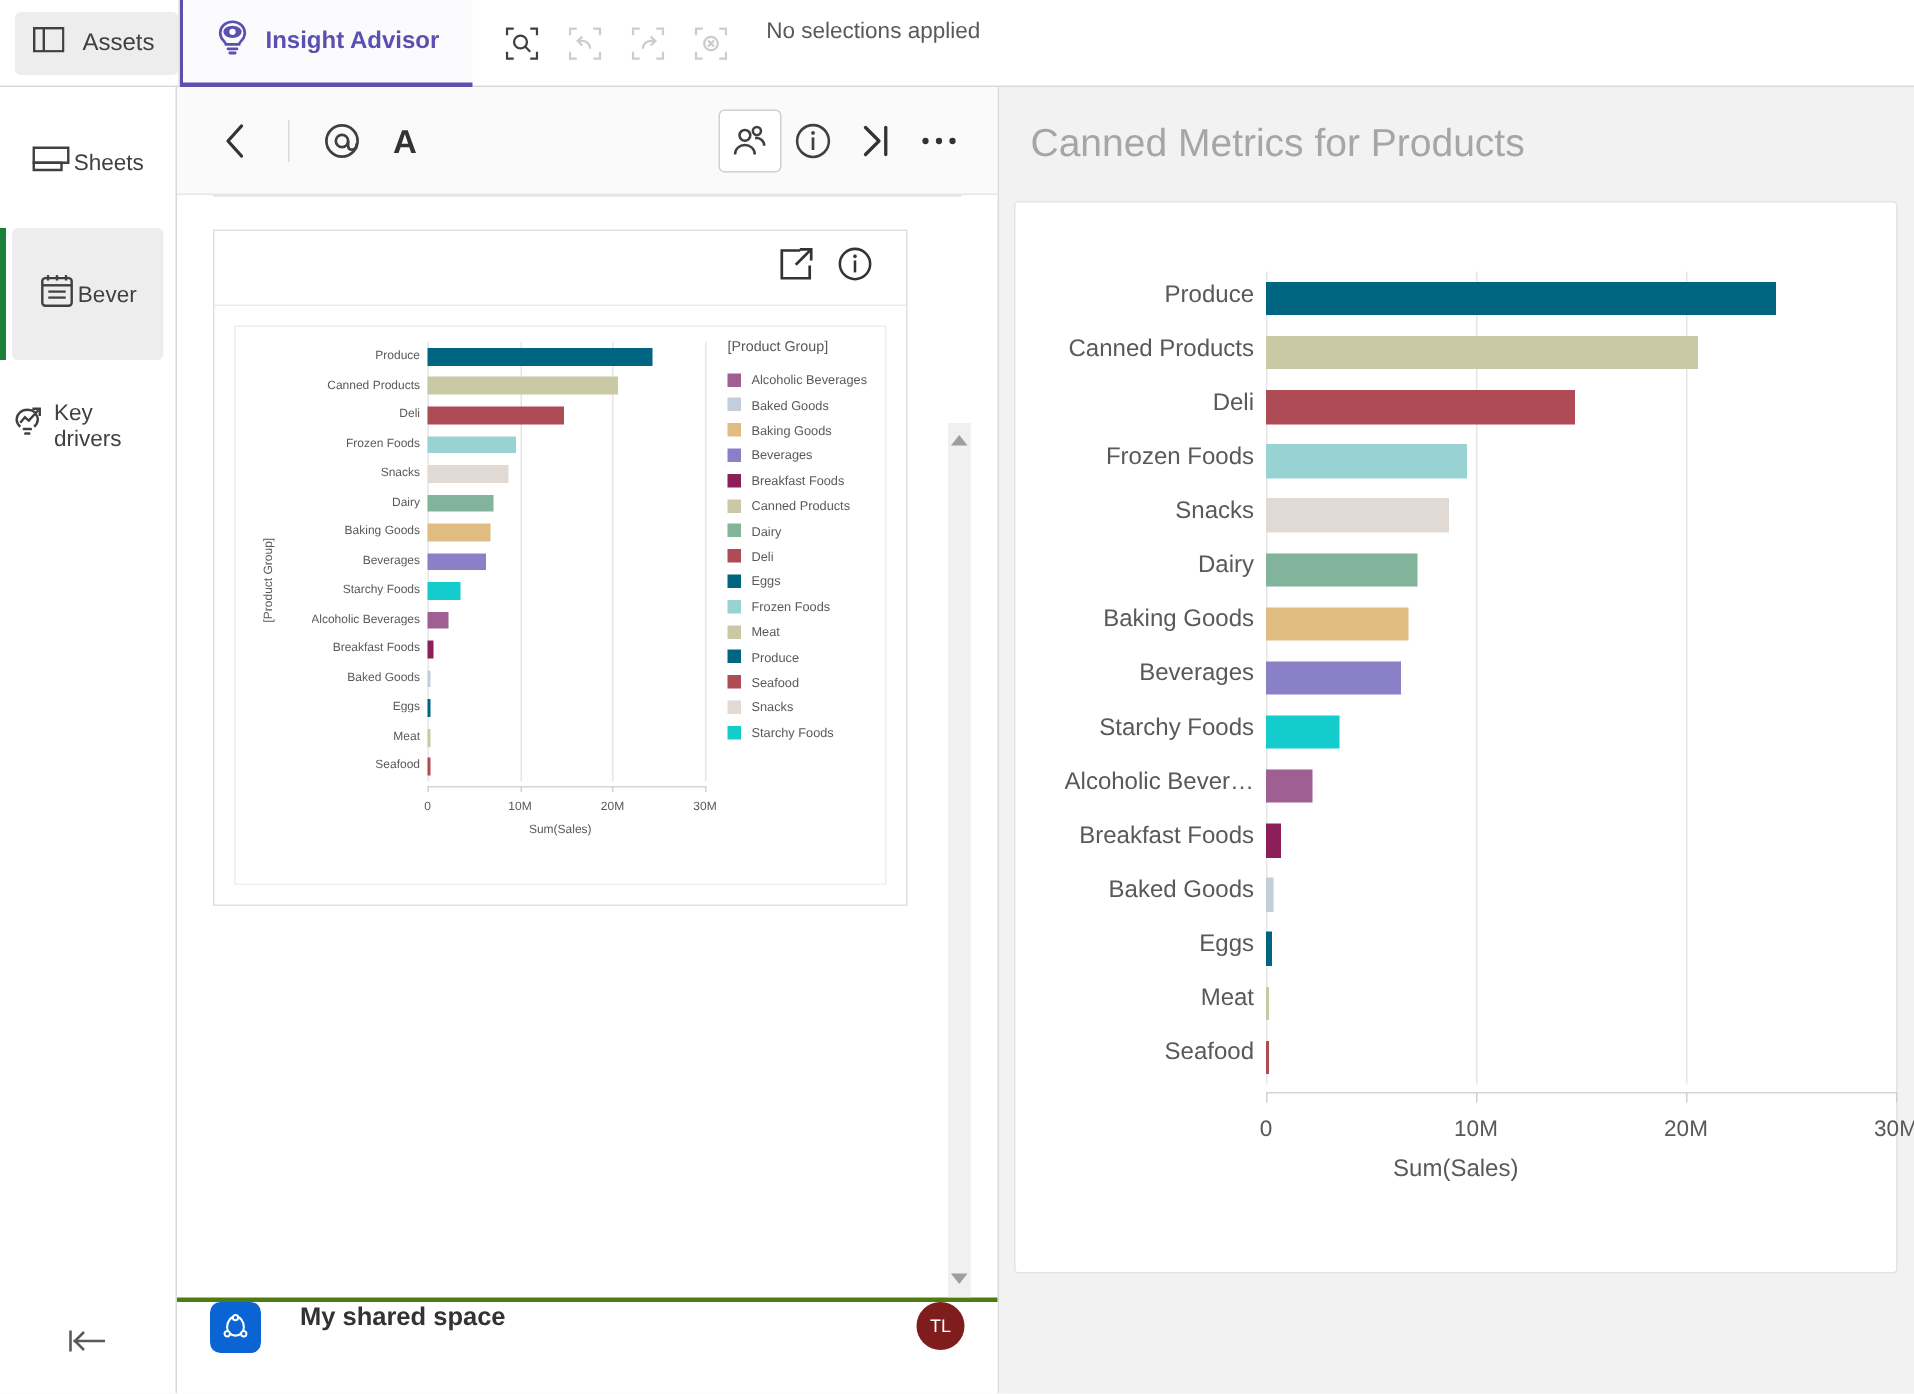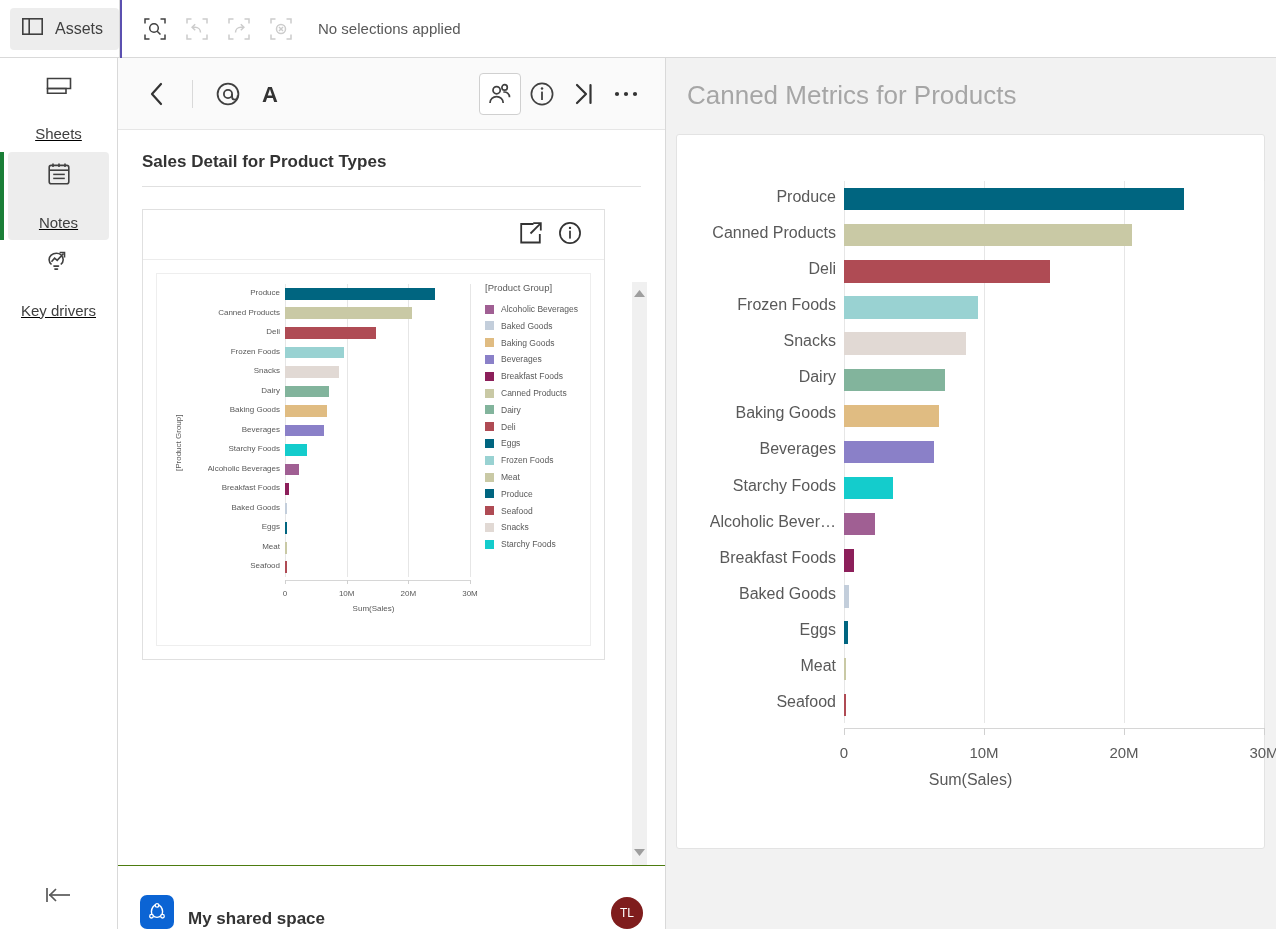--- a/index.html
+++ b/index.html
@@ -24,34 +24,34 @@
   }
   .assets-btn .label { font-size:16px; color:#404040; font-weight:400; }
   .vsep { width:1px; height:58px; background:#d9d9d9; }
   .vsep-purple { width:2px; height:58px; background:#5b50b0; }
   .ia-tab {
     height:58px; padding:0 22px; display:flex; align-items:center; gap:11px;
     border-bottom:3px solid #5b50b0; background:#fbfbfd; cursor:pointer;
     margin-bottom:-1px;
   }
   .ia-tab .label { font-size:16px; color:#5b50b0; font-weight:700; }
-  .sel-tools { display:flex; align-items:center; gap:8px; padding-left:16px; }
+  .sel-tools { display:flex; gap:8px; padding-left:16px; }
   .sel-btn { width:34px; height:34px; display:flex; align-items:center; justify-content:center; cursor:pointer; border-radius:3px; }
   .sel-btn.dim { cursor:default; }
   .sel-text { margin-left:12px; font-size:15px; color:#595959; }
 
   
   .rail {
     position:absolute; left:0; top:58px; width:118px; height:871px;
     background:#ffffff; border-right:1px solid #d9d9d9;
   }
   .rail-item {
     position:relative; margin:0 8px; height:88px; border-radius:4px;
-    display:flex; flex-direction:column; align-items:center; justify-content:center;
-    gap:24px; cursor:pointer;text-decoration:underline;
+    display:flex; flex-direction:row; align-items:center; justify-content:center;
+    gap:2px; cursor:pointer;
   }
   .rail-item.active { background:#ededed; }
   .rail-item.active::before {
     content:""; position:absolute; left:-8px; top:0; width:4px; height:88px; background:#1a7f37;
   }
   .rail-item .label { font-size:15px; color:#404040; }
   .rail-spacer { height:6px; }
   .rail-collapse {
     position:absolute; bottom:0; left:0; width:117px; height:66px;
     display:flex; align-items:center; justify-content:center; cursor:pointer;
@@ -100,22 +100,22 @@
   
   .vscroll {
     position:absolute; right:18px; top:152px; width:15px; bottom:0;
     background:#f0f0f0;
   }
   .vscroll .arrow { position:absolute; left:0; width:15px; height:14px; display:flex; align-items:center; justify-content:center; cursor:pointer; }
   .vscroll .arrow.up { top:4px; }
   .vscroll .arrow.down { bottom:6px; }
 
   .note-footer {
-    height:64px; border-top:1px solid #4d7c0f; background:#ffffff;
-    display:flex; align-items:flex-end; padding:0 22px 0 22px;
+    height:64px; border-top:3px solid #4d7c0f; background:#ffffff;
+    display:flex; align-items:flex-start; padding:0 22px 0 22px;gap:12px;
   }
   .space-icon {
     width:34px; height:34px; border-radius:7px; background:#0b64d4;
     display:flex; align-items:center; justify-content:center; margin-right:14px;
   }
   .space-label { font-size:17px; font-weight:700; color:#333; }
   .avatar {
     margin-left:auto; width:32px; height:32px; border-radius:50%;
     background:#7f1d1d; color:#ffffff; font-size:12px;
     display:flex; align-items:center; justify-content:center; cursor:pointer;
@@ -160,20 +160,32 @@
       <span>
         <svg width="21" height="17" viewBox="0 0 21 17">
             <rect x="0.8" y="0.8" width="19.4" height="15.4" fill="none" stroke="#404040" stroke-width="1.6"></rect>
             <line x1="7.2" y1="0.8" x2="7.2" y2="16.2" stroke="#404040" stroke-width="1.6"></line>
           </svg>
       </span>
       <span class="label">Assets</span>
     </div>
     <div class="vsep"></div>
     <div class="vsep-purple"></div>
+    <div class="ia-tab">
+      <span>
+        <svg width="22" height="24" viewBox="0 0 22 24">
+          <path d="M11 1.5C6.3 1.5 2.8 4.8 2.8 9c0 2.5 1.3 4.3 2.6 5.6.7.7 1.1 1.3 1.2 2h8.8c.1-.7.5-1.3 1.2-2 1.3-1.3 2.6-3.1 2.6-5.6 0-4.2-3.5-7.5-8.2-7.5z" fill="none" stroke="#5b50b0" stroke-width="1.8"></path>
+          <rect x="7.1" y="18.6" width="7.8" height="1.9" rx="0.9" fill="#5b50b0"></rect>
+          <rect x="8.3" y="21.4" width="5.4" height="1.9" rx="0.9" fill="#5b50b0"></rect>
+          <ellipse cx="11" cy="8.2" rx="6.1" ry="4.1" fill="#5b50b0"></ellipse>
+          <circle cx="11" cy="8.2" r="2.1" fill="#ffffff"></circle>
+        </svg>
+      </span>
+      <span class="label">Insight Advisor</span>
+    </div>
     <div class="sel-tools">
       <div class="sel-btn">
         <svg width="22" height="22" viewBox="0 0 22 22">
           <g stroke="#404040" stroke-width="1.5" fill="none">
             <path d="M1 5.5V1h4.5M16.5 1H21v4.5M21 16.5V21h-4.5M5.5 21H1v-4.5"></path>
             <circle cx="10" cy="10" r="4.3"></circle>
             <line x1="13.2" y1="13.2" x2="16.5" y2="16.5"></line>
           </g>
         </svg>
       </div>
@@ -228,21 +240,21 @@
         <svg width="24" height="24" viewBox="0 0 24 24">
           <rect x="2.2" y="3.4" width="19.6" height="18.4" rx="2" fill="none" stroke="#404040" stroke-width="1.6"></rect>
           <line x1="2.2" y1="8.2" x2="21.8" y2="8.2" stroke="#404040" stroke-width="1.6"></line>
           <line x1="6" y1="1.4" x2="6" y2="5" stroke="#404040" stroke-width="1.6"></line>
           <line x1="12" y1="1.4" x2="12" y2="5" stroke="#404040" stroke-width="1.6"></line>
           <line x1="18" y1="1.4" x2="18" y2="5" stroke="#404040" stroke-width="1.6"></line>
           <line x1="6.2" y1="12.4" x2="17.8" y2="12.4" stroke="#404040" stroke-width="1.5"></line>
           <line x1="6.2" y1="16.4" x2="17.8" y2="16.4" stroke="#404040" stroke-width="1.5"></line>
         </svg>
       </span>
-      <span class="label">Notes</span>
+      <span class="label">Bever</span>
     </div>
 
     <div class="rail-item">
       <span>
         <svg width="26" height="24" viewBox="0 0 26 24">
           <path d="M5.5 14.5c-1.4-1.3-2.4-2.9-2.4-4.8 0-3.7 3.2-6.5 7.3-6.5 1.9 0 3.6.6 4.9 1.6" fill="none" stroke="#404040" stroke-width="1.6"></path>
           <path d="M15.2 5.4c1.3 1.2 2 2.7 2 4.3 0 1.9-1 3.5-2.4 4.8" fill="none" stroke="#404040" stroke-width="1.6"></path>
           <rect x="7.1" y="15.2" width="6.2" height="1.7" rx="0.8" fill="#404040"></rect>
           <rect x="8.1" y="18.2" width="4.2" height="1.7" rx="0.8" fill="#404040"></rect>
           <polyline points="5.5,11.8 8.6,8.2 11.2,10.4 17.5,3.5" fill="none" stroke="#404040" stroke-width="1.6"></polyline>
@@ -309,21 +321,20 @@
       <div class="tb-btn">
         <svg width="26" height="8" viewBox="0 0 26 8">
           <circle cx="4" cy="4" r="2.1" fill="#333333"></circle>
             <circle cx="13" cy="4" r="2.1" fill="#333333"></circle>
             <circle cx="22" cy="4" r="2.1" fill="#333333"></circle>
         </svg>
       </div>
     </div>
 
     <div class="note-body">
-      <div class="note-title">Sales Detail for Product Types</div>
       <div class="note-title-rule"></div>
 
 
       <div class="embed-card">
         <div class="embed-head">
           <span>
             <svg width="22" height="22" viewBox="0 0 22 22">
               <polyline points="13.5,2 10,2 1.2,2 1.2,20.5 19.8,20.5 19.8,12" fill="none" stroke="#333333" stroke-width="1.8"></polyline>
               <polyline points="13.2,1.2 20.8,1.2 20.8,8.6" fill="none" stroke="#333333" stroke-width="1.8"></polyline>
               <line x1="20.4" y1="1.6" x2="10.5" y2="11.5" stroke="#333333" stroke-width="1.8"></line>

